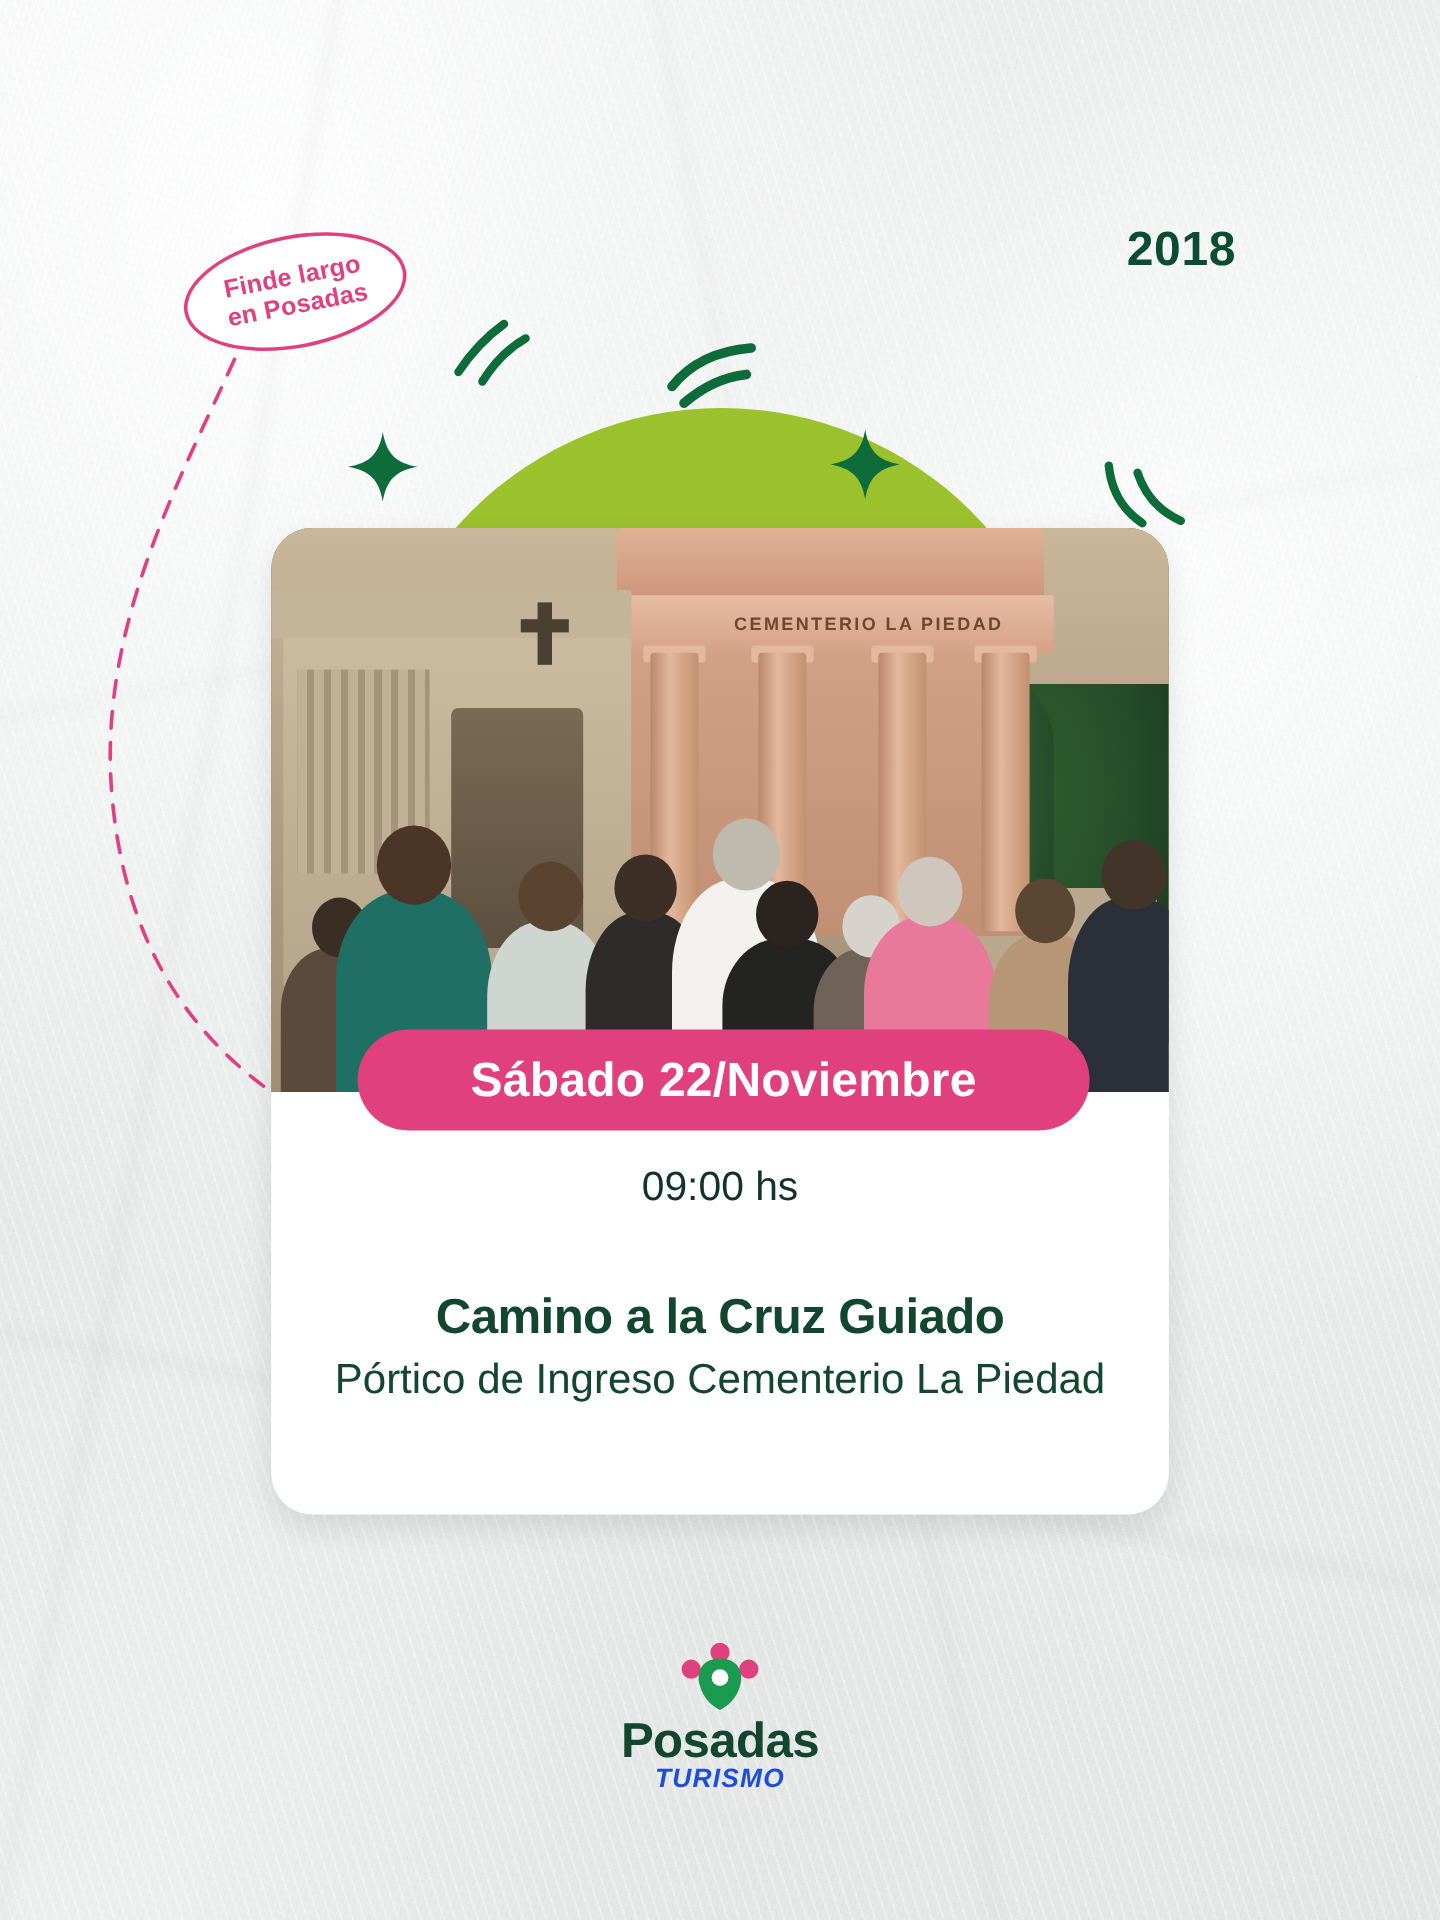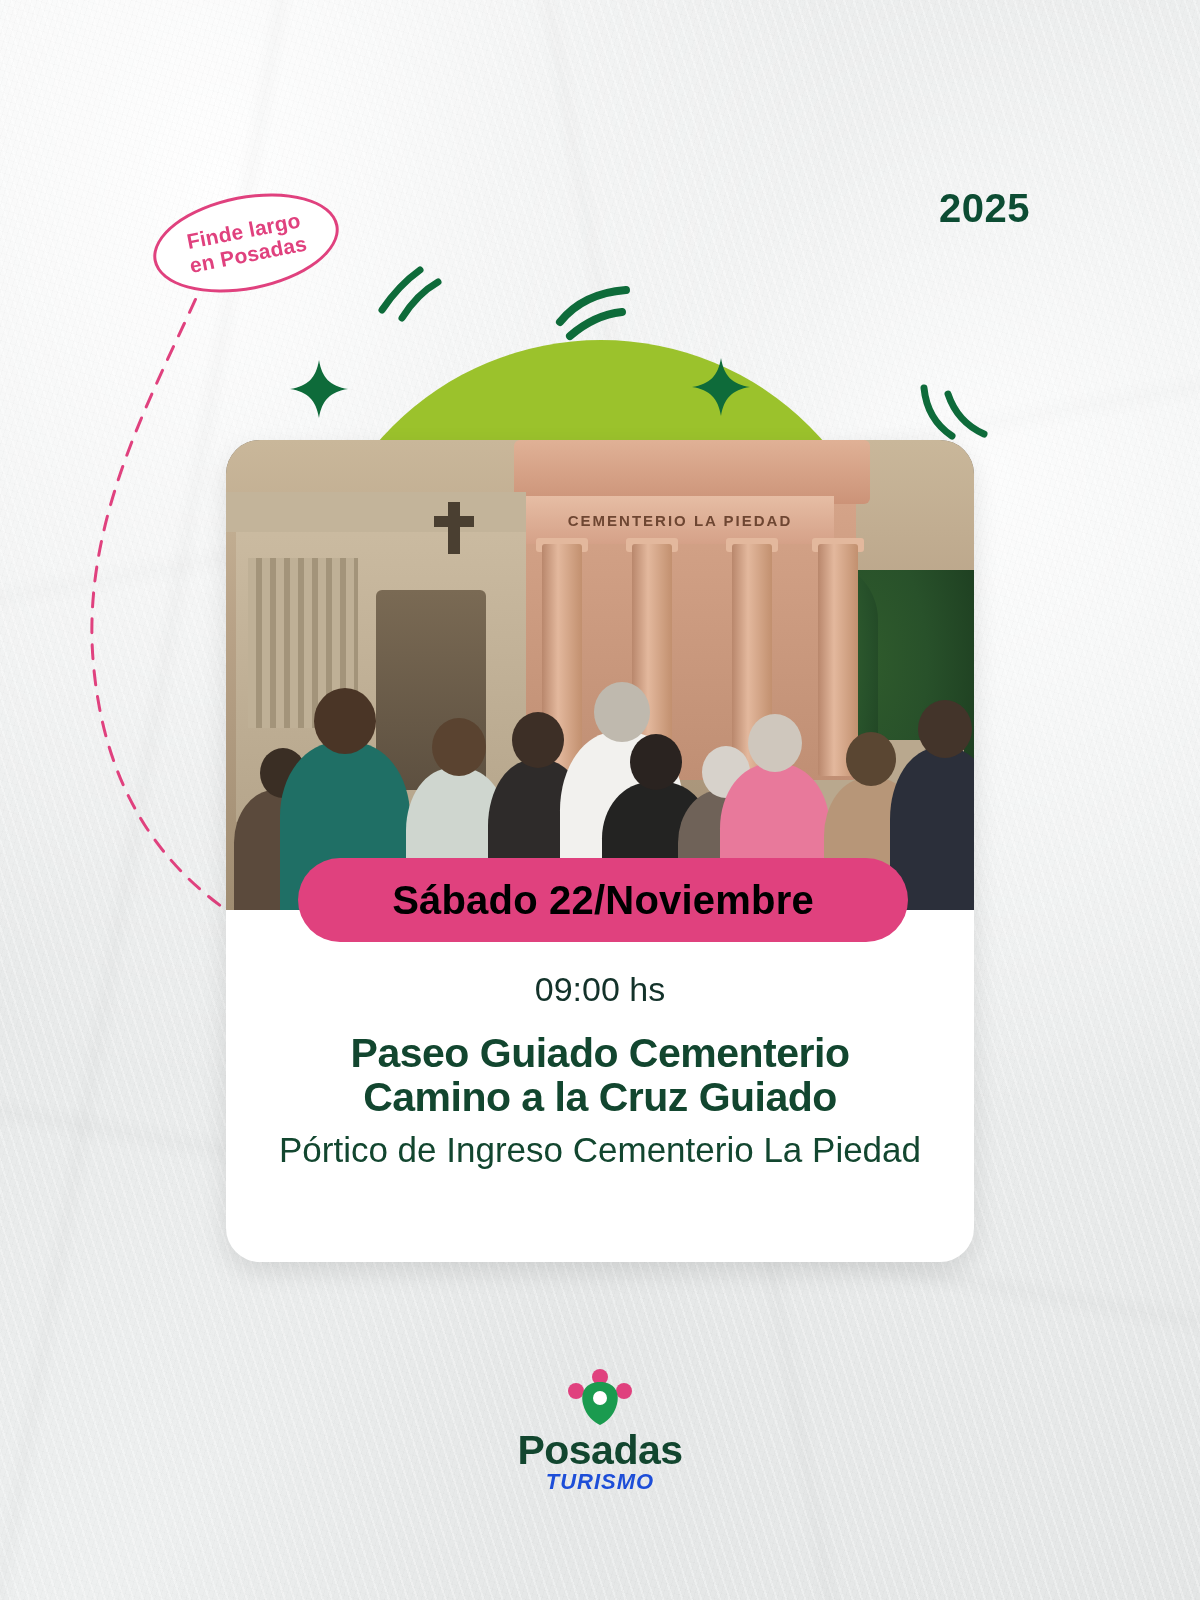--- a/index.html
+++ b/index.html
@@ -147,21 +147,21 @@
     border-radius: 4px;
   }
   .portico-roof {
     position: absolute; left: 288px; top: 0px; width: 356px; height: 64px;
     background: linear-gradient(180deg,#e0b196,#cc9378);
     border-radius: 6px;
   }
   .portico-frieze {
     position: absolute; left: 300px; top: 56px; width: 308px; height: 48px;
     background: linear-gradient(180deg,#e6bda4,#d5a188);
-    display: flex; align-items: center; justify-content: center;
+    display: flex; align-items: center; justify-content: center; padding-left: 44px;
   }
   .portico-label {
     font-size: 15px;
     letter-spacing: 2px;
     color: #6e4632;
     font-weight: bold;
     white-space: nowrap;
   }
   .col {
     position: absolute;
@@ -233,21 +233,21 @@
     width: 610px;
     height: 84px;
     background: #e0417e;
     border-radius: 42px;
     display: flex;
     align-items: center;
     justify-content: center;
     z-index: 5;
   }
   .date-text {
-    color: #000000;
+    color: #ffffff;
     font-size: 40px;
     font-weight: bold;
     letter-spacing: .2px;
   }
 
   
   .card-body {
     position: absolute;
     left: 0;
     top: 512px;
@@ -305,21 +305,21 @@
 </style>
 </head>
 <body>
 
 <div class="bg-paper"></div>
 <div class="bg-noise"></div>
 <div class="bg-creases"></div>
 
 <div class="canvas">
 
-  <div class="year">2025</div>
+  <div class="year">2018</div>
 
   <svg class="dash-curve" viewBox="0 0 260 680" fill="none">
     <path d="M 146 6 C 96 120, 18 250, 34 400 C 48 540, 120 610, 178 648" stroke="#e0417e" stroke-width="3" stroke-dasharray="14 12" stroke-linecap="round" fill="none"></path>
   </svg>
 
   <div class="badge">
     <div class="badge-text">
       <span>Finde largo</span><br>
       <span>en Posadas</span>
     </div>
@@ -412,21 +412,21 @@
       </div>
     </div>
 
     <div class="date-pill">
       <span class="date-text">Sábado 22/Noviembre</span>
     </div>
 
     <div class="card-body">
       <div class="time">09:00 hs</div>
       <div class="title">
-        <span>Paseo Guiado Cementerio</span><br>
+        <br>
         <span>Camino a la Cruz Guiado</span>
       </div>
       <div class="subtitle">Pórtico de Ingreso Cementerio La Piedad</div>
     </div>
   </div>
 
   <div class="logo">
     <div class="logo-mark">
       <svg viewBox="0 0 66 58" width="66" height="58" fill="none">
         <circle cx="33" cy="9" r="8" fill="#e0417e"></circle>

